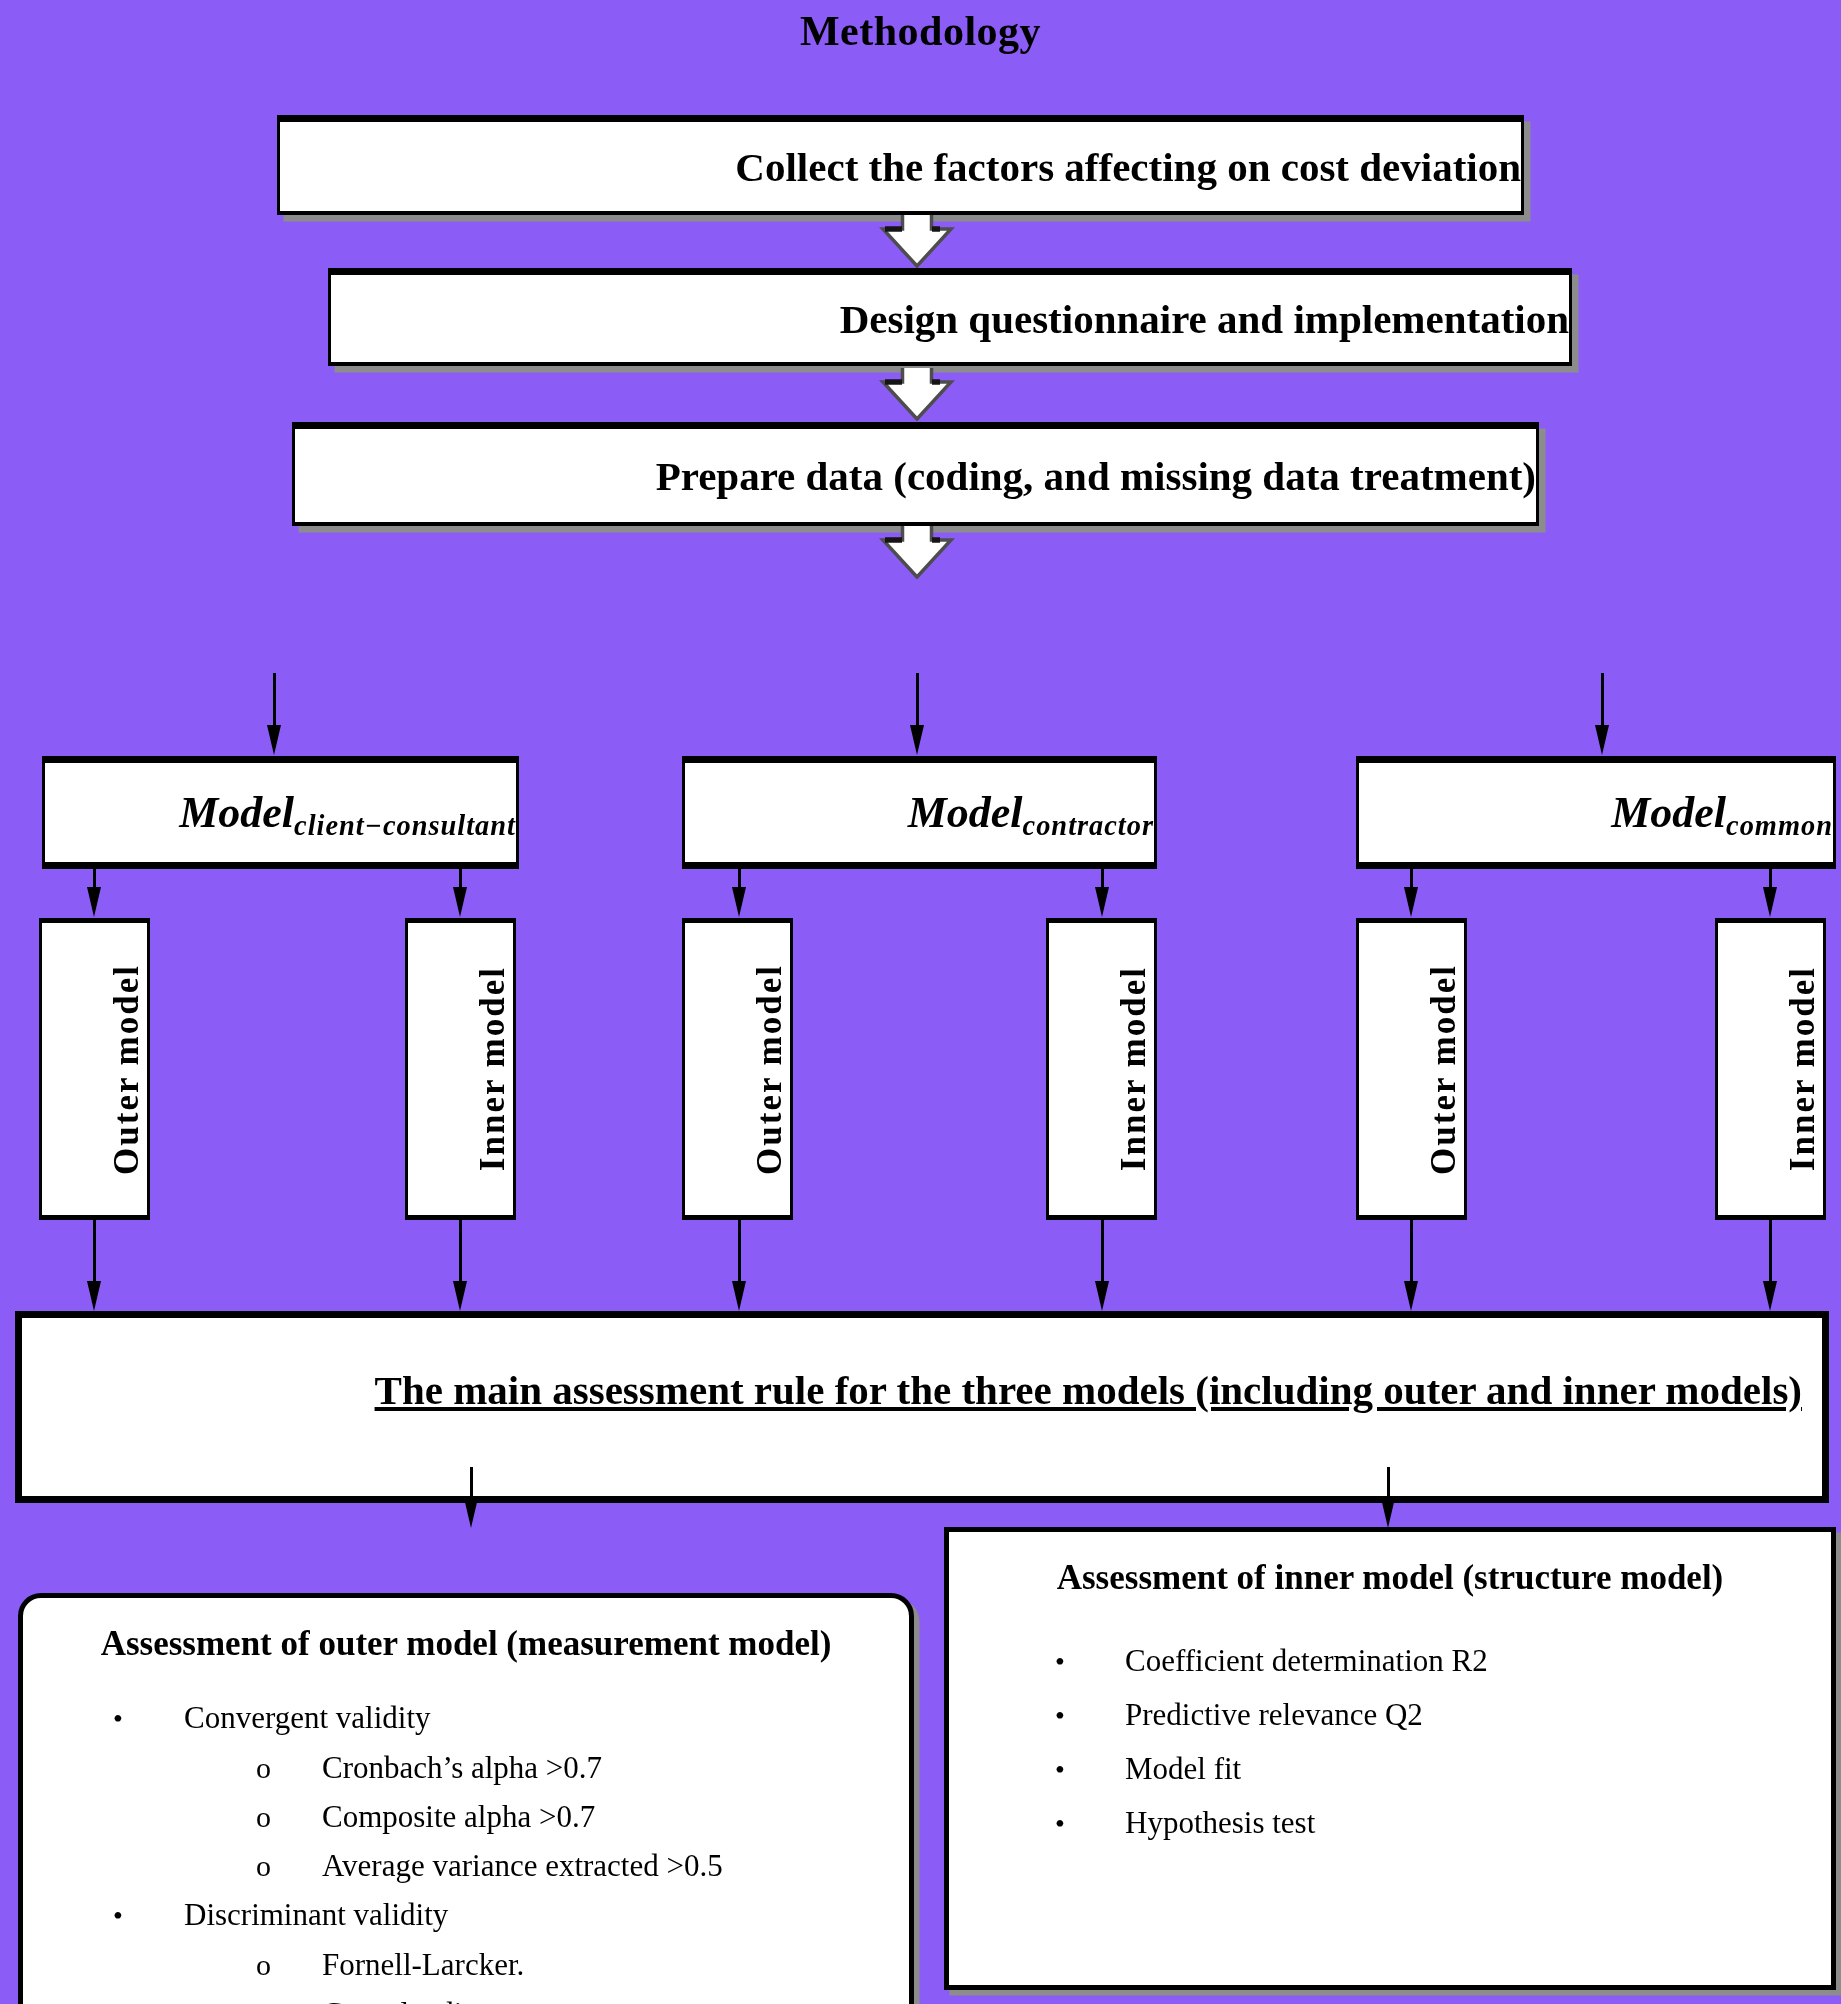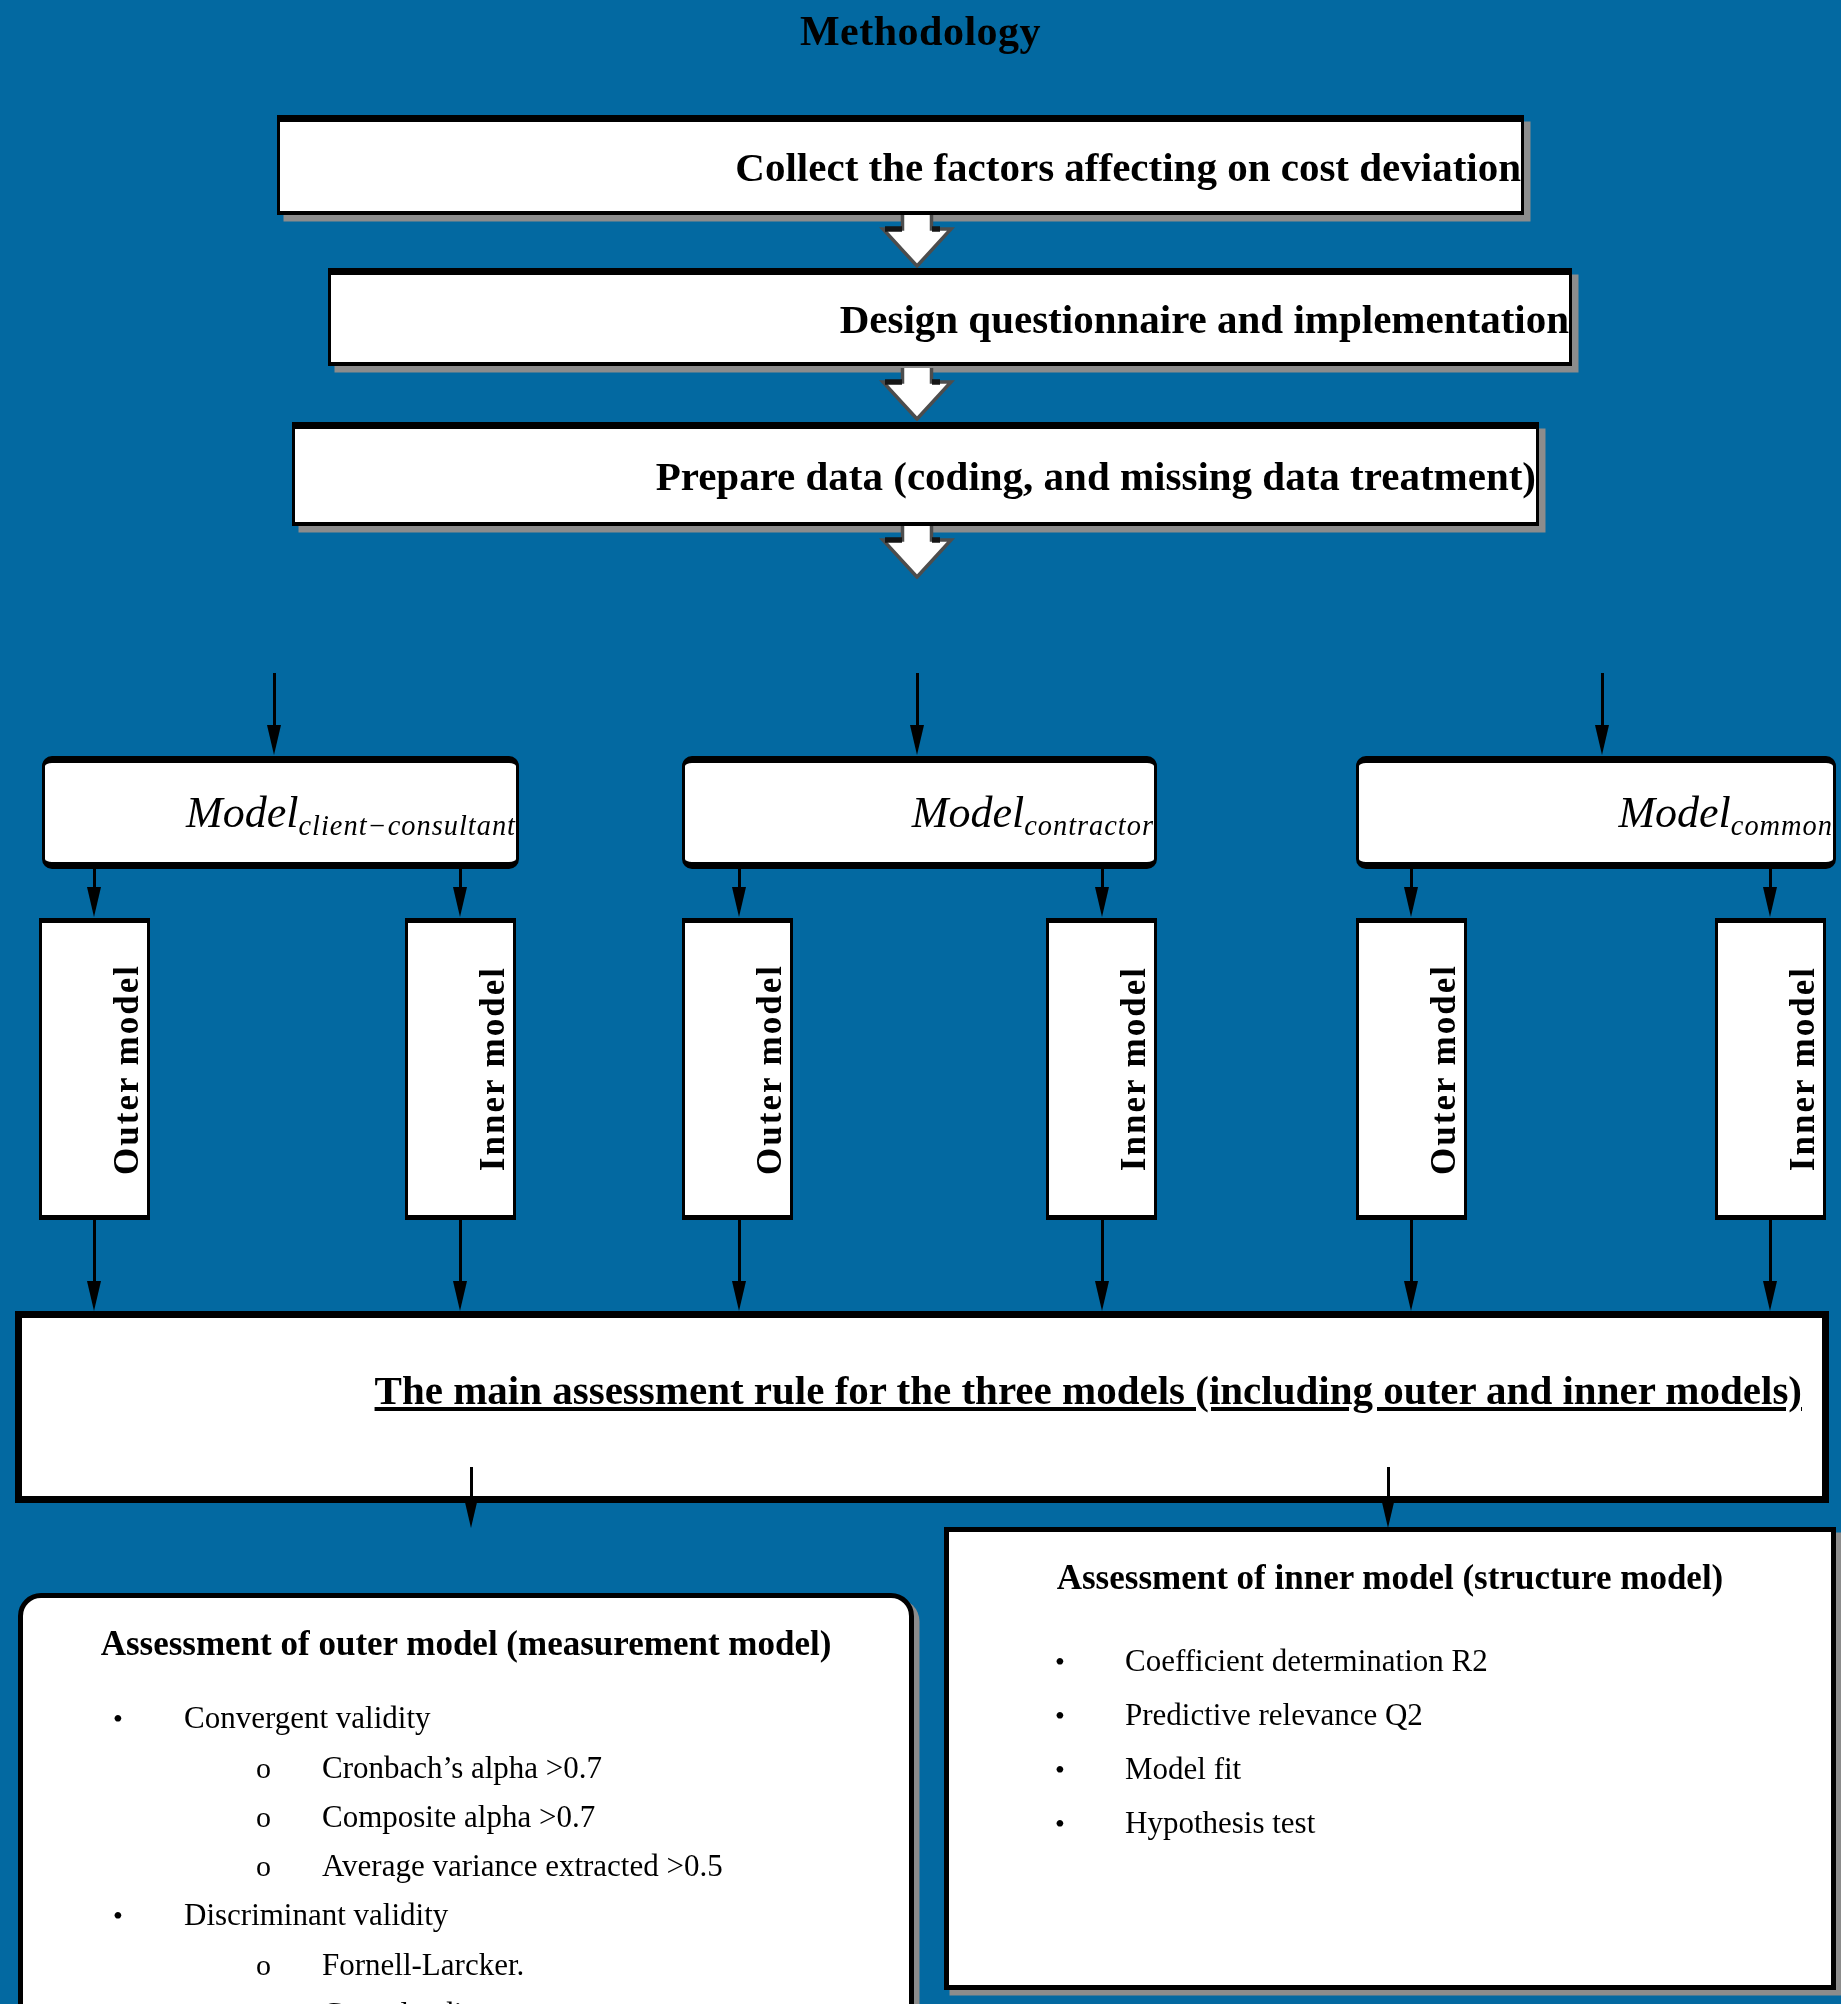--- a/index.html
+++ b/index.html
@@ -1,39 +1,39 @@
 <!DOCTYPE html>
 <html style="font-size:8px"><head>
 <meta charset="utf-8">
 <style>
   html,body{margin:0;padding:0;background:#ffffff;}
   .canvas{
-    position:relative;width:1841px;height:2005px;background:#0369a1;
+    position:relative;width:1841px;height:2005px;background:#8b5cf6;
     font-family:"Liberation Serif","DejaVu Serif",serif;color:#000;overflow:hidden;
   }
   .title{
     position:absolute;left:0;top:7px;width:1841px;text-align:center;
     font-size:42px;font-weight:bold;letter-spacing:0.5px;
   }
   .box{
     position:absolute;background:#fff;border:3px solid #000;
     display:flex;align-items:center;justify-content:flex-end;
     text-align:center;font-weight:bold;box-sizing:border-box;z-index:1;
   }
   .step{
     border-top-width:7.5px;border-bottom-width:4.5px;
     box-shadow:6.5px 6.5px 0 #8c8c8c;font-size:41px;
   }
   .wide{
     border-top-width:8px;border-bottom-width:8px;border-left-width:4px;border-right-width:4px;
     font-size:41px;
   }
   .model{
-    border-top-width:7px;border-bottom-width:7px;font-weight:normal;font-style:italic;
-    font-size:44px;align-items:center;border-radius:10px;
+    border-top-width:7px;border-bottom-width:7px;font-weight:bold;font-style:italic;
+    font-size:44px;align-items:center;
   }
   .model .sub{font-size:28.4px;position:relative;top:13px;letter-spacing:1px;}
   .vbox{
     border-top-width:5.5px;border-bottom-width:5.5px;
   }
   .vtext{
     writing-mode:vertical-rl;transform:rotate(180deg);
     font-size:35px;font-weight:bold;letter-spacing:2px;white-space:nowrap;
   }
   .mainbox{

